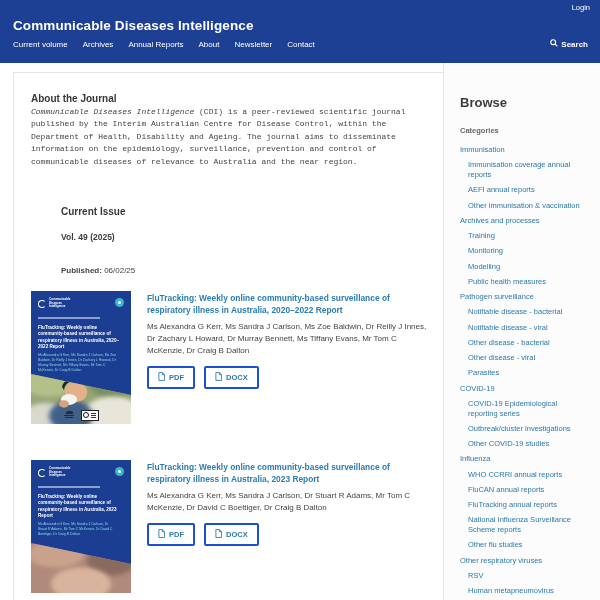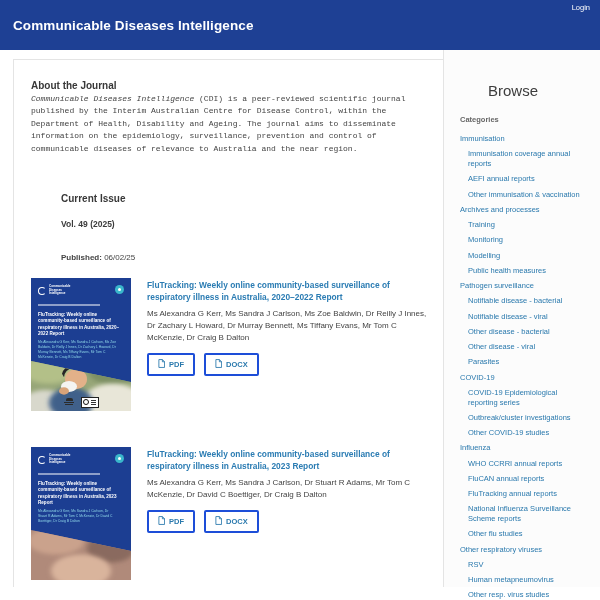--- a/index.html
+++ b/index.html
@@ -1,21 +1,21 @@
 <!DOCTYPE html>
 <html><head>
 <meta charset="utf-8">
 <style>
   * { margin:0; padding:0; box-sizing:border-box; }
   html,body { width:600px; height:600px; overflow:hidden; background:#fff;
     font-family:"Liberation Sans", sans-serif; }
   a { text-decoration:none; cursor:pointer; }
 
   
-  .header { background:#1e4094; color:#fff; height:50px; }
+  .header { background:#1e4094; color:#fff; height:63px; }
   .topbar { height:15px; display:flex; justify-content:flex-end; align-items:center; padding:0 10px; }
   .login-link { color:#fff; font-size:7.5px; }
   .site-title { font-size:13.5px; font-weight:bold; margin:3px 0 0 13px; letter-spacing:.1px; }
   .nav { display:flex; align-items:center; gap:15px; padding:6px 12px 0 13px; font-size:8px; }
   .nav a { color:#fff; }
   .nav-search { margin-left:auto; display:flex; align-items:center; gap:3px; font-weight:bold; }
 
   
   .page { display:flex; height:537px; align-items:stretch; }
   .main-col { width:443px; flex:none; }
@@ -71,34 +71,51 @@
   .crest .c1 { width:7px; height:3px; background:#2b2b2b; border-radius:2px 2px 0 0; }
   .crest .c2 { width:10px; height:1px; background:#2b2b2b; }
   .crest .c3 { width:8px; height:1px; background:#2b2b2b; }
   .acdc-box { width:18px; height:11px; background:#fff; border:1px solid #222; display:flex;
     align-items:center; padding:0 1.5px; gap:1.5px; }
   .acdc-ring { width:6px; height:6px; border:1.4px solid #111; border-radius:50%; flex:none; }
   .acdc-lines { display:flex; flex-direction:column; gap:1px; flex:1; }
   .acdc-lines span { display:block; height:1px; background:#333; }
 
   
-  .browse-heading { font-size:15px; font-weight:normal; color:#3c3c3c;margin-left:28px; }
+  .browse-heading { font-size:13px; font-weight:bold; color:#3c3c3c; }
   .categories-label { font-size:7.5px; font-weight:bold; color:#666; margin-top:16px; margin-bottom:10px; }
   .side-link { display:block; color:#2a79ad; font-size:7.5px; line-height:1.3; margin-bottom:5.5px; }
   .side-link.lvl1 { padding-left:8px; }
   .side-link.lvl0 { margin-top:1px; }
 </style>
 </head>
 <body>
 
 <header class="header">
   <div class="topbar">
     <a class="login-link">Login</a>
   </div>
   <div class="site-title">Communicable Diseases Intelligence</div>
+  <nav class="nav">
+    <a>Current volume</a>
+    <a>Archives</a>
+    <a>Annual Reports</a>
+    <a>About</a>
+    <a>Newsletter</a>
+    <a>Contact</a>
+    <a class="nav-search">
+      <span>
+        <svg width="8" height="8" viewBox="0 0 10 10">
+            <circle cx="4" cy="4" r="3" fill="none" stroke="#fff" stroke-width="1.4"></circle>
+            <line x1="6.2" y1="6.2" x2="9.2" y2="9.2" stroke="#fff" stroke-width="1.4"></line>
+          </svg>
+      </span>
+      <span>Search</span>
+    </a>
+  </nav>
 </header>
 
 <div class="page">
   <div class="main-col">
     <div class="main-card">
 
       <h2 class="section-heading">About the Journal</h2>
       <p class="about-text"><i>Communicable Diseases Intelligence</i><span> (CDI) is a peer-reviewed scientific journal published by the Interim Australian Centre for Disease Control, within the Department of Health, Disability and Ageing. The journal aims to disseminate information on the epidemiology, surveillance, prevention and control of communicable diseases of relevance to Australia and the near region.</span></p>
 
       <div class="current-issue">

